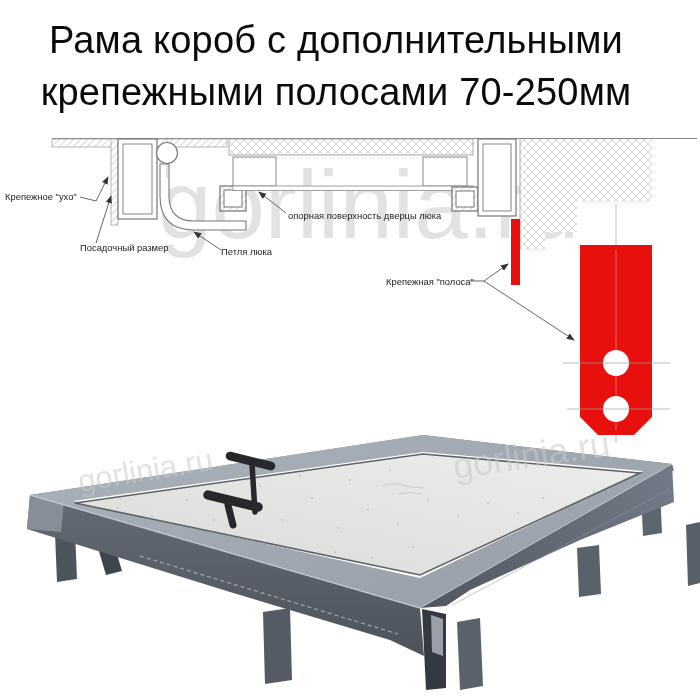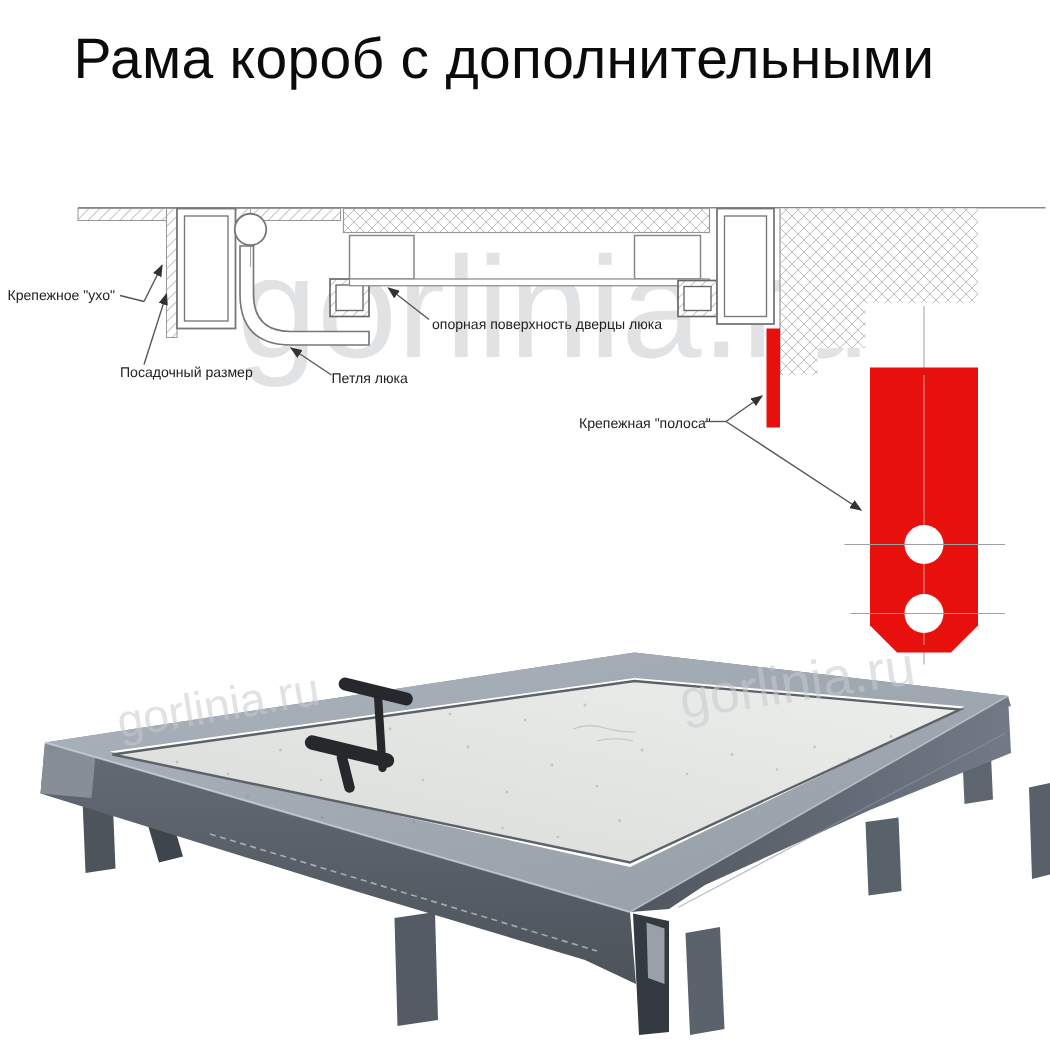--- a/index.html
+++ b/index.html
@@ -12,20 +12,21 @@
   .ldr{stroke:#555;stroke-width:0.9;fill:none;}
   .thin{stroke:#888;stroke-width:1;fill:none;}
 </style>
 </head>
 <body>
 
 <div class="stage">
 
   <div class="title">
     <div>Рама короб с дополнительными</div>
+    <div>крепежными полосами 70-250мм</div>
   </div>
 
   <svg width="700" height="700" viewBox="0 0 700 700">
     <defs>
       <pattern id="hatchA" width="5" height="5" patternUnits="userSpaceOnUse" patternTransform="rotate(45)">
         <rect width="5" height="5" fill="#ffffff"></rect>
         <line x1="0" y1="0" x2="0" y2="5" stroke="#9a9a9a" stroke-width="0.8"></line>
       </pattern>
       <pattern id="hatchX" width="8" height="8" patternUnits="userSpaceOnUse">
         <rect width="8" height="8" fill="#ffffff"></rect>

